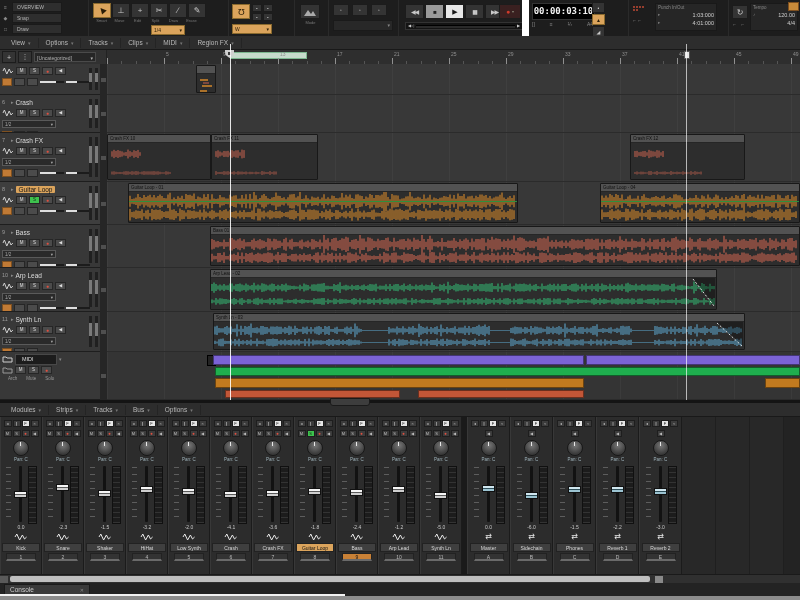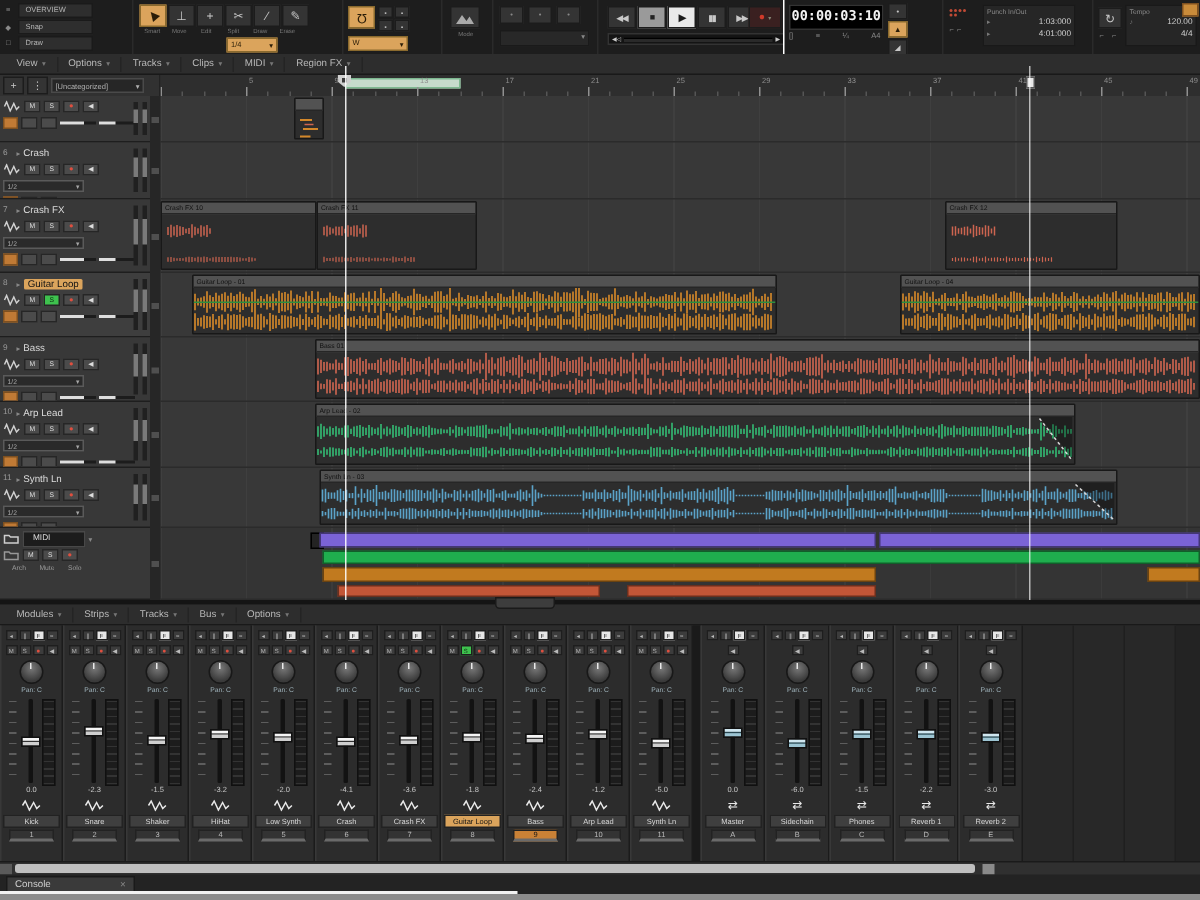--- a/index.html
+++ b/index.html
@@ -38,21 +38,21 @@
   #mod-transport{left:398px;width:124px;border-left:1px solid #2a2a2a;}
   #tr-btns{position:absolute;left:6px;top:4px;display:flex;gap:1px;}
   .trb{width:17px;height:13px;font-size:6px;letter-spacing:-1px;}
   .trb.stopb{background:#9a9a9a;color:#222;}
   .trb.playb{background:#e9e9e9;color:#1a1a1a;font-size:7px;}
   #tr-rec{position:absolute;left:100px;top:4px;width:20px;height:13px;background:#3a2020;border:1px solid #1c1c1c;color:#d03a2a;font-size:7px;display:flex;align-items:center;justify-content:center;gap:2px;}
   #tr-rec i{font-style:normal;font-size:4px;color:#887;}
   #tr-scrub{position:absolute;left:6px;top:22px;width:112px;height:6px;background:#141414;border:1px solid #333;display:flex;align-items:center;justify-content:space-between;padding:0 2px;}
   #tr-scrub span{font-size:4px;color:#ccc;line-height:6px;}
   #tr-scrub .groove{flex:1;height:2px;background:#2a2a2a;margin:0 2px;border-top:1px solid #000;}
-  #mod-time{left:522px;width:68px;border-left:1px solid #ffffff;}
+  #mod-time{left:522px;width:68px;border-left:7px solid #ffffff;}
   #time-box{position:absolute;left:3px;top:3px;width:61px;height:15px;background:#000;border:1px solid #333;color:#f2f2f2;
             font-family:"DejaVu Sans Mono",monospace;font-size:9px;font-weight:bold;text-align:center;line-height:15px;letter-spacing:0;}
   #time-subs{position:absolute;left:3px;top:21px;width:61px;display:flex;justify-content:space-between;}
   .tsub{font-size:5px;color:#8a8a8a;}
   #side-col{left:590px;width:16px;}
   #side-btns{position:absolute;left:2px;top:2px;display:flex;flex-direction:column;gap:1px;}
   .sideb{width:11px;height:9px;font-size:5px;}
   #mod-punch{left:628px;width:92px;border-left:1px solid #2a2a2a;}
   .pp-ico{position:absolute;left:4px;top:6px;width:18px;}
   .dotgrid{display:flex;flex-wrap:wrap;width:12px;gap:1px;}

